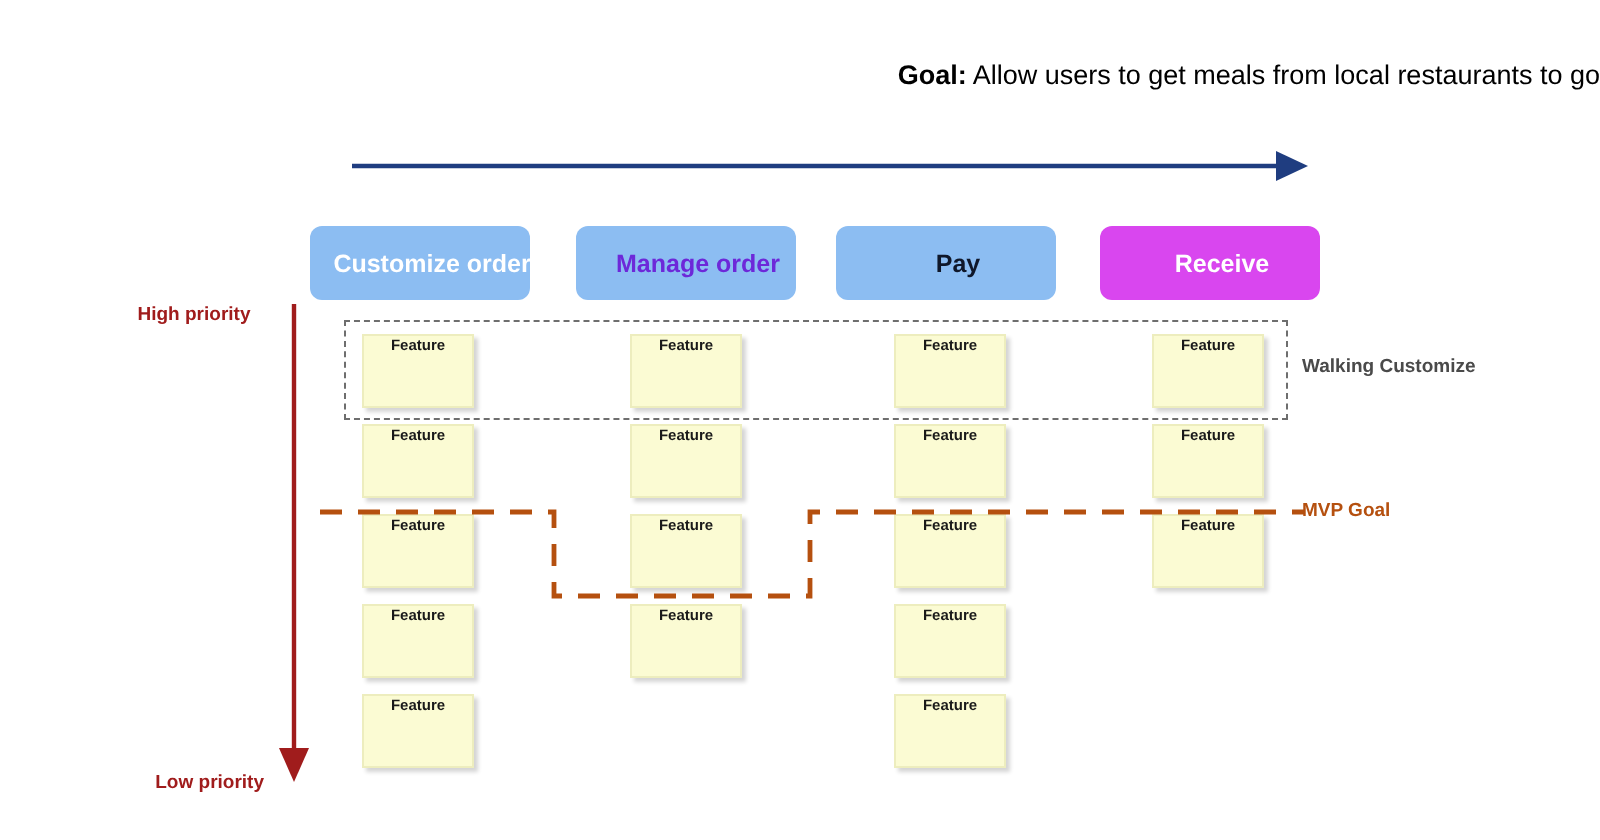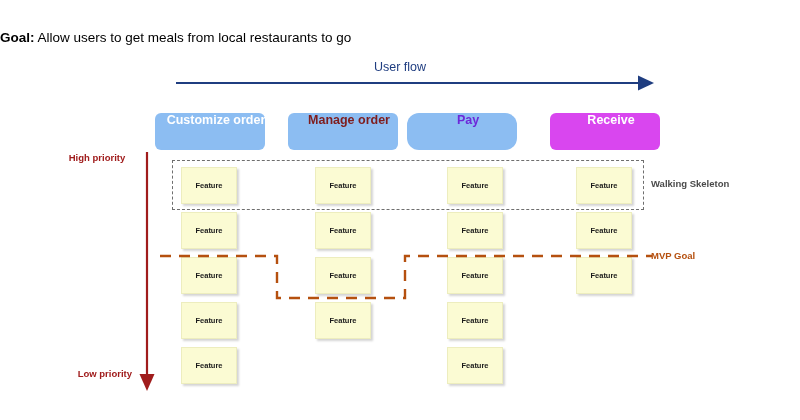--- a/index.html
+++ b/index.html
@@ -19,21 +19,21 @@
     background: #ffffff;
     overflow: hidden;
   }
 
   
   #goal-line {
     position: absolute;
     left: 0;
     top: 30px;
     width: 800px;
-    text-align: left;
+    text-align: right;
     font-size: 13.5px;
     color: #000000;
     white-space: nowrap;
   }
   #goal-line .goal-label {
     font-weight: bold;
   }
 
   
   #userflow-label {
@@ -65,51 +65,50 @@
   .priority-label {
     position: absolute;
     font-size: 9.5px;
     font-weight: bold;
     color: #A01C1C;
     white-space: nowrap;
     text-align: right;
     width: 70px;
   }
   #priority-high { left: 62px; top: 152px; text-align: center; }
-  #priority-low  { left: 62px; top: 368px; }
+  #priority-low  { left: 62px; top: 386px; }
 
   
   .stage-pill {
     position: absolute;
     top: 113px;
     width: 110px;
     height: 37px;
     background: #8CBDF2;
     border-radius: 6px;
     color: #ffffff;
     font-size: 12.5px;
     font-weight: bold;
     display: flex;
-    align-items: flex-start;
+    align-items: center;
     justify-content: center;
     white-space: nowrap;
     box-sizing: border-box;
     padding-left: 12px;
   }
 
   
   .feature-card {
     position: absolute;
     width: 56px;
     height: 37px;
     background: #FBFBD3;
     border: 1px solid #EDEDBE;
     box-shadow: 2px 2px 2px rgba(0,0,0,0.17);
     display: flex;
-    align-items: center;
     justify-content: center;
     box-sizing: border-box;
   }
   .feature-card span {
     font-size: 7.5px;
     font-weight: bold;
     color: #1a1a1a;
     white-space: nowrap;
   }
 
@@ -155,50 +154,49 @@
 </head>
 <body>
 
 <div id="canvas">
 
   <div id="goal-line">
     <span class="goal-label">Goal:</span>
     <span>Allow users to get meals from local restaurants to go</span>
   </div>
 
-  <div id="userflow-label">User flow</div>
   <svg id="userflow-arrow" viewBox="0 0 485 22">
     <line x1="6" y1="11" x2="468" y2="11" stroke="#1F3D80" stroke-width="2.2"></line>
     <polygon points="468,3.5 484,11 468,18.5" fill="#1F3D80"></polygon>
   </svg>
 
   <div class="priority-label" id="priority-high">High priority</div>
   <div class="priority-label" id="priority-low">Low priority</div>
   <svg id="priority-arrow" viewBox="0 0 22 242">
     <line x1="11" y1="2" x2="11" y2="224" stroke="#A01C1C" stroke-width="2.2"></line>
     <polygon points="3.5,224 18.5,224 11,241" fill="#A01C1C"></polygon>
   </svg>
 
   <div id="stage-pills">
       <div class="stage-pill" style="left: 155px; background: rgb(140, 189, 242); color: rgb(255, 255, 255);">
         <span>Customize order</span>
       </div>
-      <div class="stage-pill" style="left: 288px; background: rgb(140, 189, 242); color: #7f1d1d;">
+      <div class="stage-pill" style="left: 288px; background: rgb(140, 189, 242); color: #6d28d9;">
         <span>Manage order</span>
       </div>
-      <div class="stage-pill" style="left: 407px; background: rgb(140, 189, 242); color: #6d28d9; border-radius: 12px;">
+      <div class="stage-pill" style="left: 418px; background: rgb(140, 189, 242); color: #0f172a;">
         <span>Pay</span>
       </div>
       <div class="stage-pill" style="left: 550px; background: #d946ef; color: rgb(255, 255, 255);">
         <span>Receive</span>
       </div>
     </div>
 
   <div id="walking-skeleton-box"></div>
-  <div id="walking-skeleton-label">Walking Skeleton</div>
+  <div id="walking-skeleton-label">Walking Customize</div>
 
   <div id="card-grid">
       <div class="feature-card" style="left: 181px; top: 167px; background: rgb(251, 251, 211); border-color: rgb(237, 237, 190);">
         <span>Feature</span>
       </div>
       <div class="feature-card" style="left: 181px; top: 212px; background: rgb(251, 251, 211); border-color: rgb(237, 237, 190);">
         <span>Feature</span>
       </div>
       <div class="feature-card" style="left: 181px; top: 257px; background: rgb(251, 251, 211); border-color: rgb(237, 237, 190);">
         <span>Feature</span>

